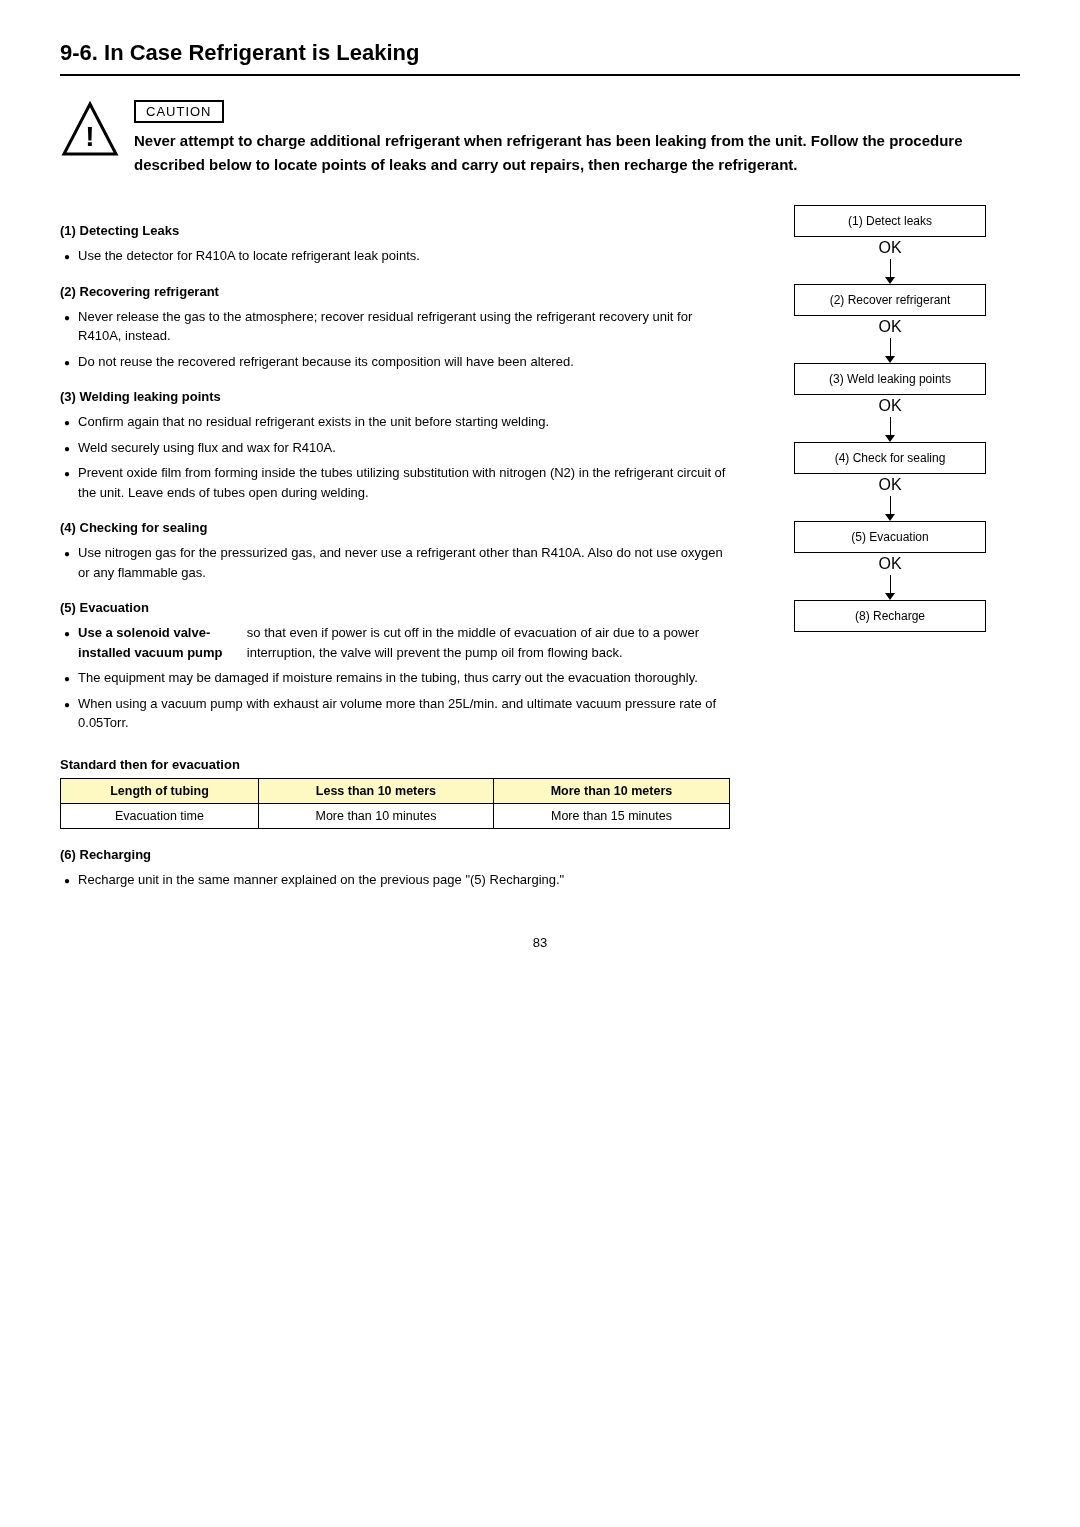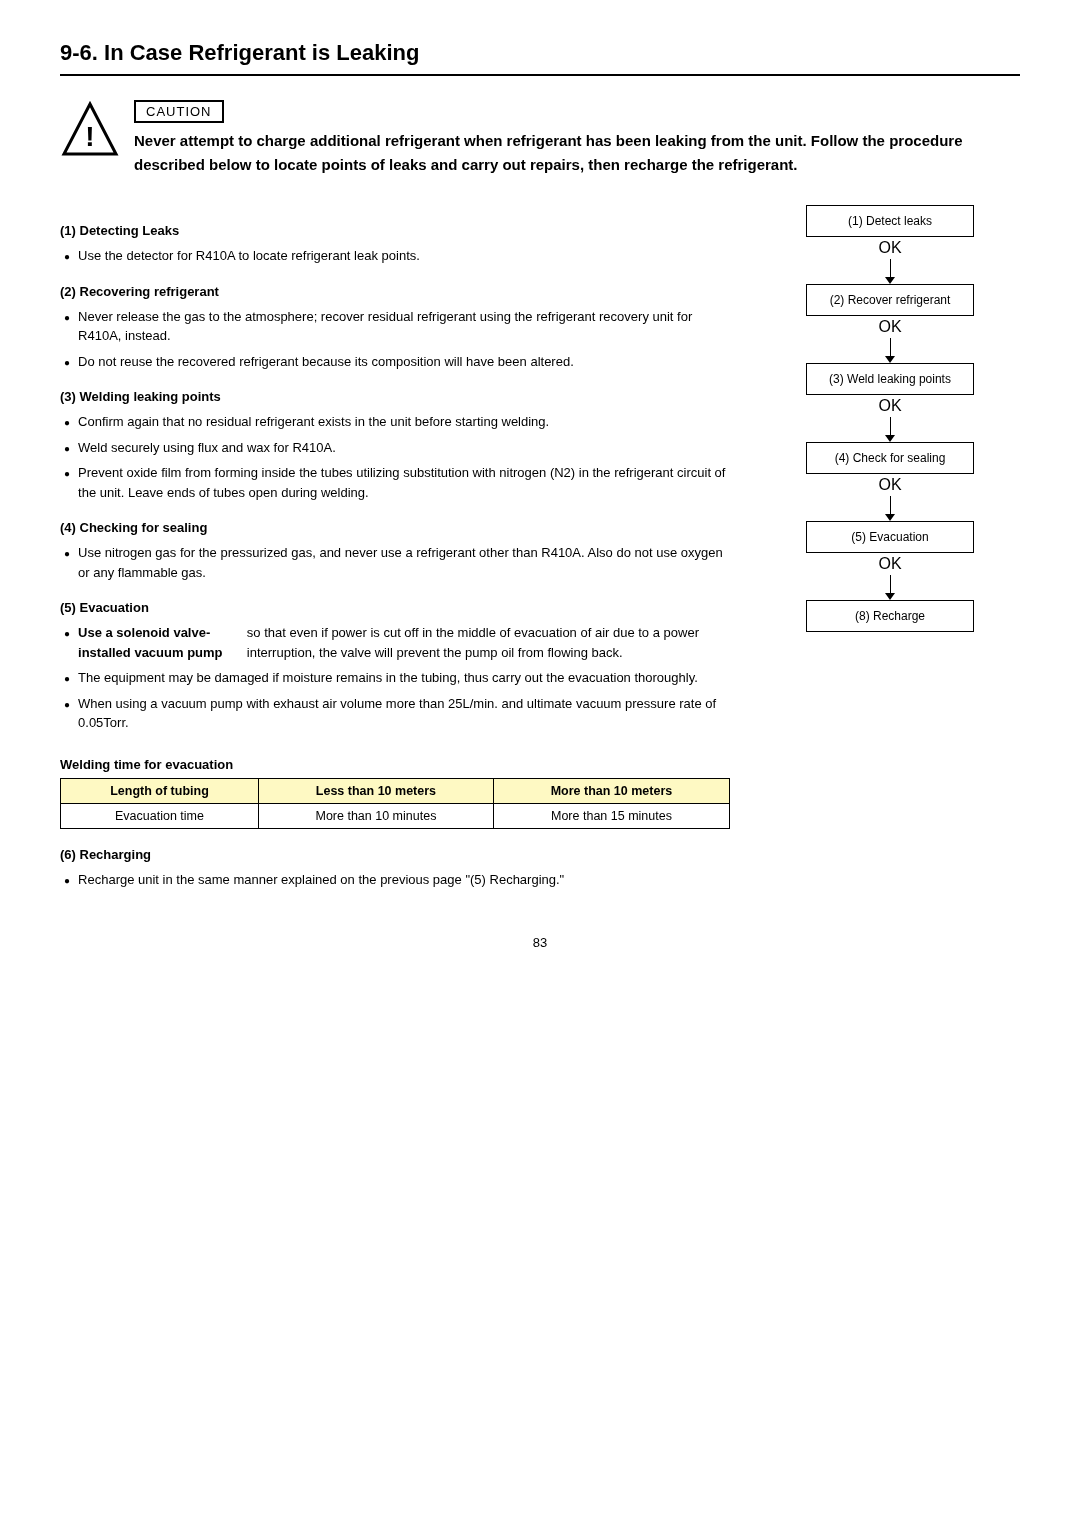--- a/index.html
+++ b/index.html
@@ -92,21 +92,21 @@
       flex-direction: column;
       align-items: center;
       gap: 0;
       margin-top: 0;
     }
     .flow-box {
       border: 1px solid #000;
       padding: 8px 14px;
       font-size: 12px;
       text-align: center;
-      width: 168px;
+      width: 192px;
     }
     .flow-ok {
       font-size: 16px;
       text-align: center;
       margin: 2px 0;
     }
     .flow-arrow {
       display: flex;
       flex-direction: column;
       align-items: center;
@@ -210,21 +210,21 @@
     <div>
       <p class="section-heading"><strong>(5) Evacuation</strong></p>
       <ul class="bullet-list">
         <li><strong>Use a solenoid valve-installed vacuum pump</strong> so that even if power is cut off in the middle of evacuation of air due to a power interruption, the valve will prevent the pump oil from flowing back.</li>
         <li>The equipment may be damaged if moisture remains in the tubing, thus carry out the evacuation thoroughly.</li>
         <li>When using a vacuum pump with exhaust air volume more than 25L/min. and ultimate vacuum pressure rate of 0.05Torr.</li>
       </ul>
     </div>
 
     <div class="std-time-section">
-      <p class="std-time-label">Welding time for evacuation</p>
+      <p class="std-time-label">Standard then for evacuation</p>
       <table class="evac-table">
         <thead>
           <tr>
             <th>Length of tubing</th>
             <th>Less than 10 meters</th>
             <th>More than 10 meters</th>
           </tr>
         </thead>
         <tbody>
           <tr>

